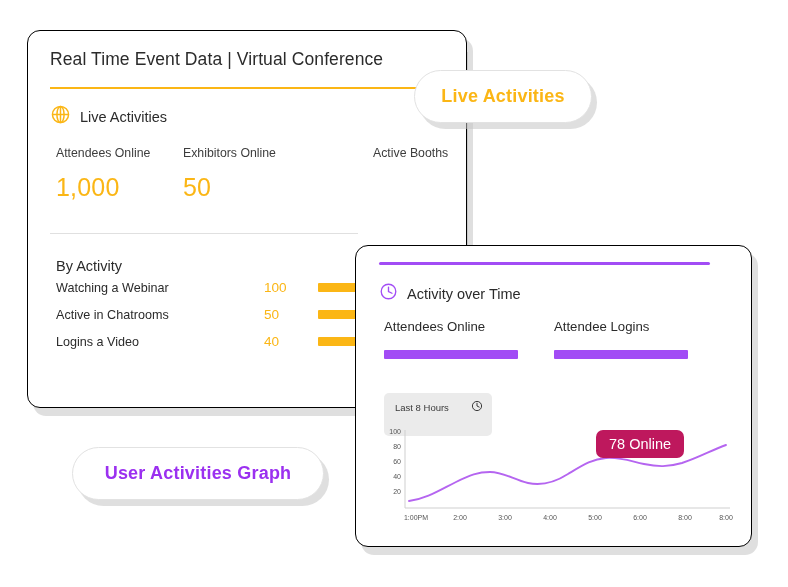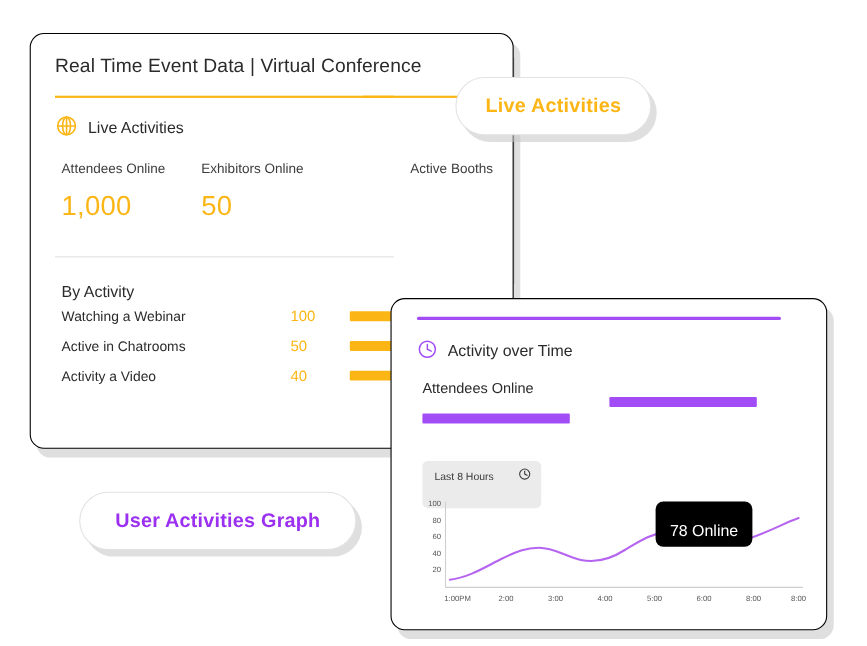--- a/index.html
+++ b/index.html
@@ -26,21 +26,21 @@
   }
 
   
   .card {
     position: absolute; background: #ffffff;
     border: 1px solid #000000;
     border-radius: 13px;
     box-shadow: 6px 8px 0 0 rgba(196,196,196,0.55);
   }
   #card-live { left: 27px; top: 30px; width: 440px; height: 378px; z-index: 2; }
-  #card-chart { left: 355px; top: 245px; width: 397px; height: 302px; z-index: 5; margin-top: 26px; }
+  #card-chart { left: 355px; top: 245px; width: 397px; height: 302px; z-index: 5; }
 
   
   .card-title {
     position: absolute; left: 22px; top: 18px;
     font-size: 17.5px; color: #2b2b2b; font-weight: 400;
     letter-spacing: .1px; white-space: nowrap;
   }
   .title-rule {
     position: absolute; left: 22px; top: 56px; width: 308px; height: 2px;
     background: #FBB615;
@@ -105,22 +105,22 @@
     position: absolute; left: 28px; top: 147px;
     display: flex; align-items: center; gap: 22px;
     background: #ebebeb; border-radius: 5px;
     padding: 5px 9px 20px 11px;
   }
   .chip .txt { font-size: 9.5px; color: #3a3a3a; }
 
   .chart-wrap { position: absolute; left: 22px; top: 182px; width: 360px; height: 100px; }
   .tooltip {
     position: absolute; left: 240px; top: 184px;
-    background: #000000; color: #ffffff;
-    font-size: 14.5px; padding: 19px 13px 6px;
+    background: #be185d; color: #ffffff;
+    font-size: 14.5px; padding: 6px 13px 6px;
     border-radius: 7px; white-space: nowrap; z-index: 8;
   }
 
   
   .pill {
     position: absolute; background: #ffffff;
     border: 1px solid #e2e2e2; border-radius: 30px;
     box-shadow: 5px 6px 0 0 rgba(196,196,196,0.55);
     display: flex; align-items: center; justify-content: center;
     font-weight: 700; letter-spacing: .2px;
@@ -182,21 +182,21 @@
         <span class="nm">Watching a Webinar</span>
         <span class="num">100</span>
         <span class="bar" style="width:100px"></span>
       </div>
       <div class="act-row">
         <span class="nm">Active in Chatrooms</span>
         <span class="num">50</span>
         <span class="bar" style="width:100px"></span>
       </div>
       <div class="act-row">
-        <span class="nm">Activity a Video</span>
+        <span class="nm">Logins a Video</span>
         <span class="num">40</span>
         <span class="bar" style="width:86px"></span>
       </div>
     </div>
   </div>
 
   <div class="pill" id="pill-live">
     <span>Live Activities</span>
   </div>
 
@@ -213,20 +213,21 @@
       </span>
       <span class="label">Activity over Time</span>
     </div>
 
     <div class="legend">
       <div class="leg-col c0">
         <div class="cap">Attendees Online</div>
         <div class="bar"></div>
       </div>
       <div class="leg-col c1">
+        <div class="cap">Attendee Logins</div>
         <div class="bar"></div>
       </div>
     </div>
 
     <div class="chip">
       <span class="txt">Last 8 Hours</span>
       <span>
         <svg width="12" height="12" viewBox="0 0 24 24" fill="none" stroke="#3a3a3a" stroke-width="2">
           <circle cx="12" cy="12" r="9.2"></circle>
           <polyline points="12,6.4 12,12 16.4,14.2" stroke-linecap="round"></polyline>

